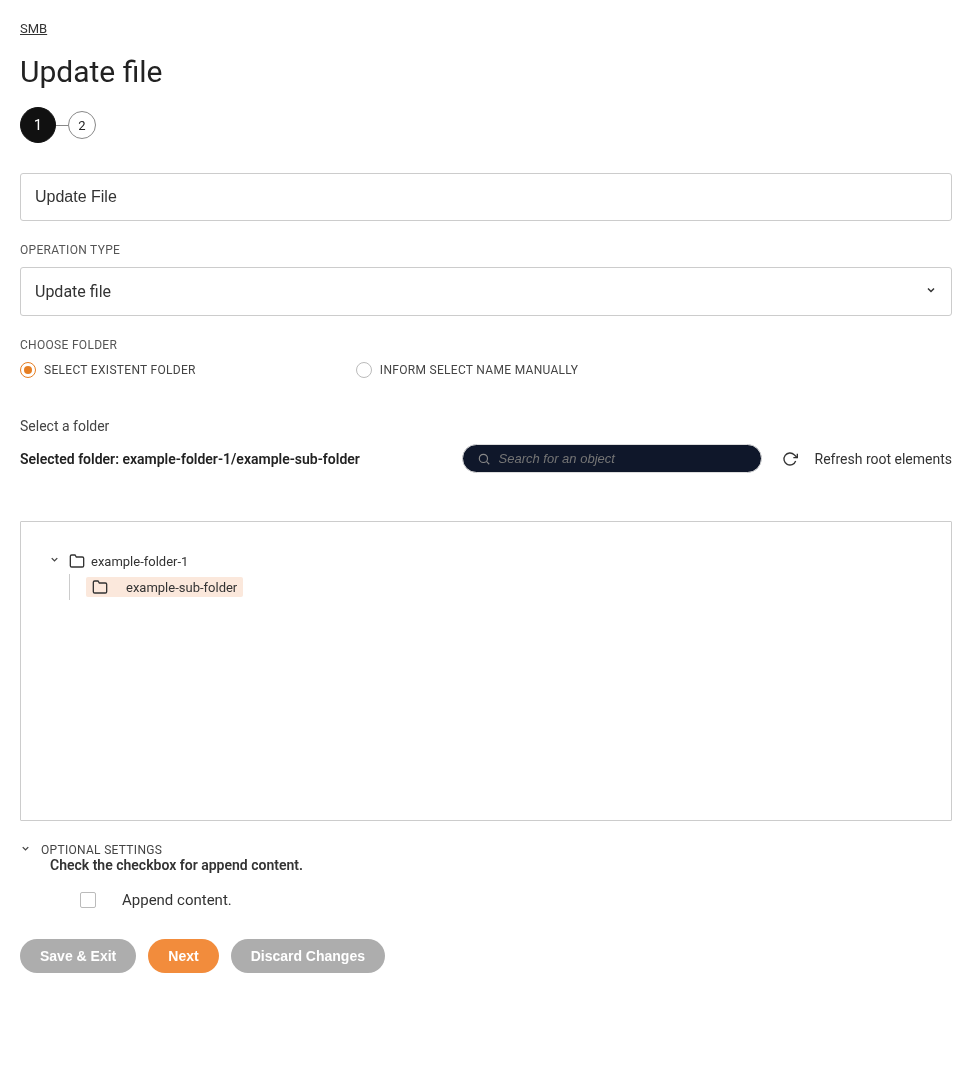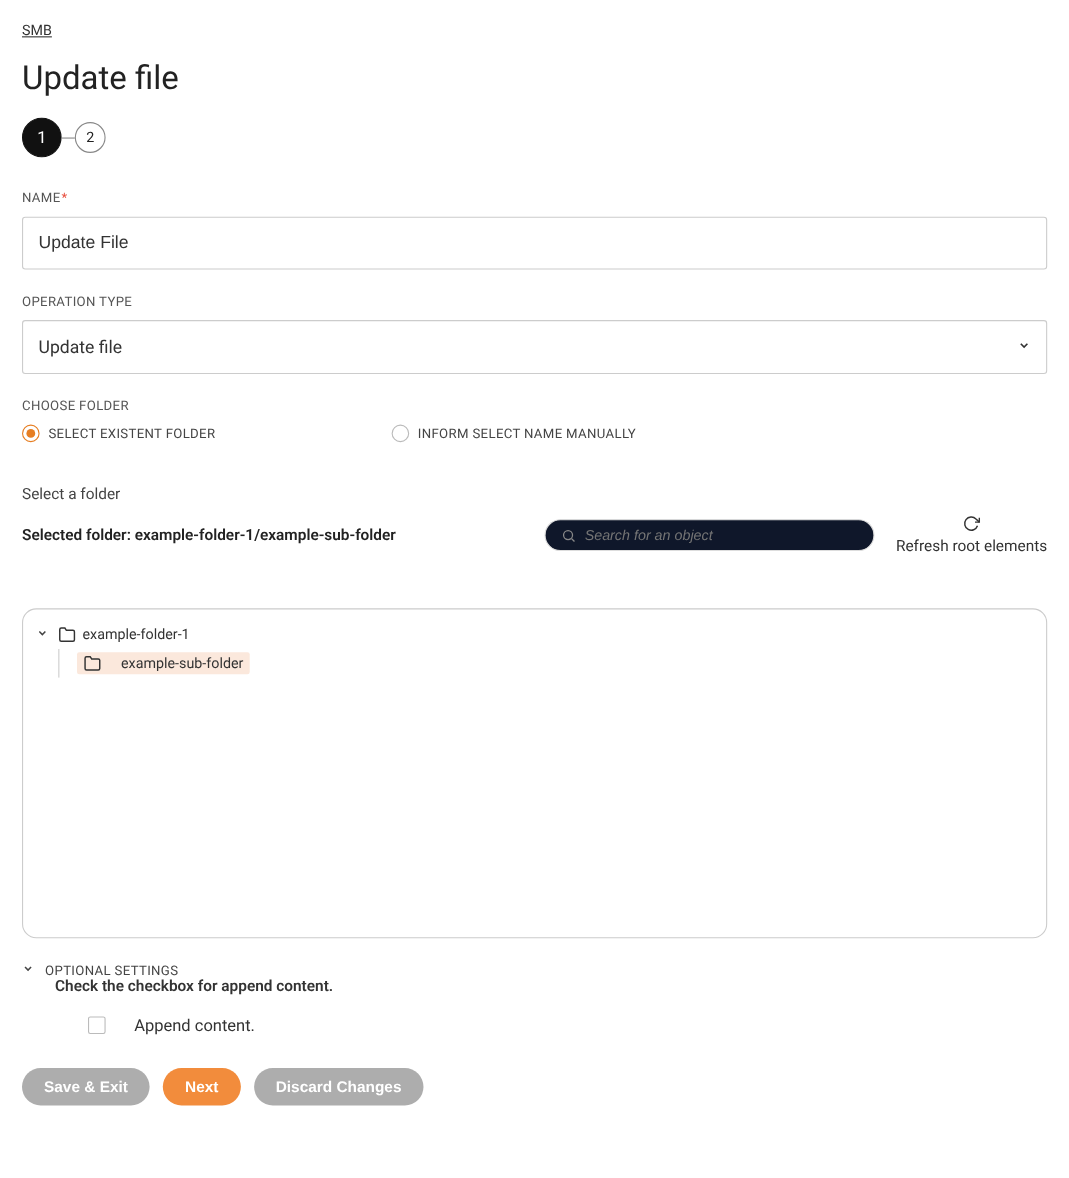--- a/index.html
+++ b/index.html
@@ -156,32 +156,31 @@
     color: #888;
     flex: 1;
     background: transparent;
   }
   .search-pill .sicon {
     width: 14px; height: 14px; color: #888;
   }
   .refresh-link {
     display: flex;
     align-items: center;
-    gap: 5px;
-    font-size: 14px;
-    color: #333;
-    cursor: pointer;
-    flex-direction: column;
+    gap: 17px;
+    font-size: 14px;
+    color: #333;
+    cursor: pointer;
   }
   .refresh-link .ricon { width: 16px; height: 16px; }
   .tree-box {
     border: 1px solid #ccc;
-    border-radius: 13px;
+    border-radius: 1px;
     height: 300px;
-    padding: 12px;
+    padding: 28px;
     overflow: auto;
     margin-bottom: 22px;
     margin-top: 48px;
   }
   .tree-row {
     display: flex;
     align-items: center;
     gap: 6px;
     font-size: 13px;
     padding: 3px 0;
@@ -264,23 +263,20 @@
 
 <h1 class="page-title">Update file</h1>
 
 <div class="stepper">
   <div class="step active">1</div>
   <div class="step-connector"></div>
   <div class="step inactive">2</div>
 </div>
 
 <div class="field">
-  <div class="label">
-    <span>NAME</span><span class="req">*</span>
-  </div>
   <input class="text-input" value="Update File" style="">
 </div>
 
 <div class="field">
   <div class="label">OPERATION TYPE</div>
   <div class="select-wrap">
     <span>Update file</span>
     <span class="chev">
       <svg width="12" height="12" viewBox="0 0 24 24" fill="none" stroke="currentColor" stroke-width="3">
           <polyline points="6 9 12 15 18 9"></polyline>

